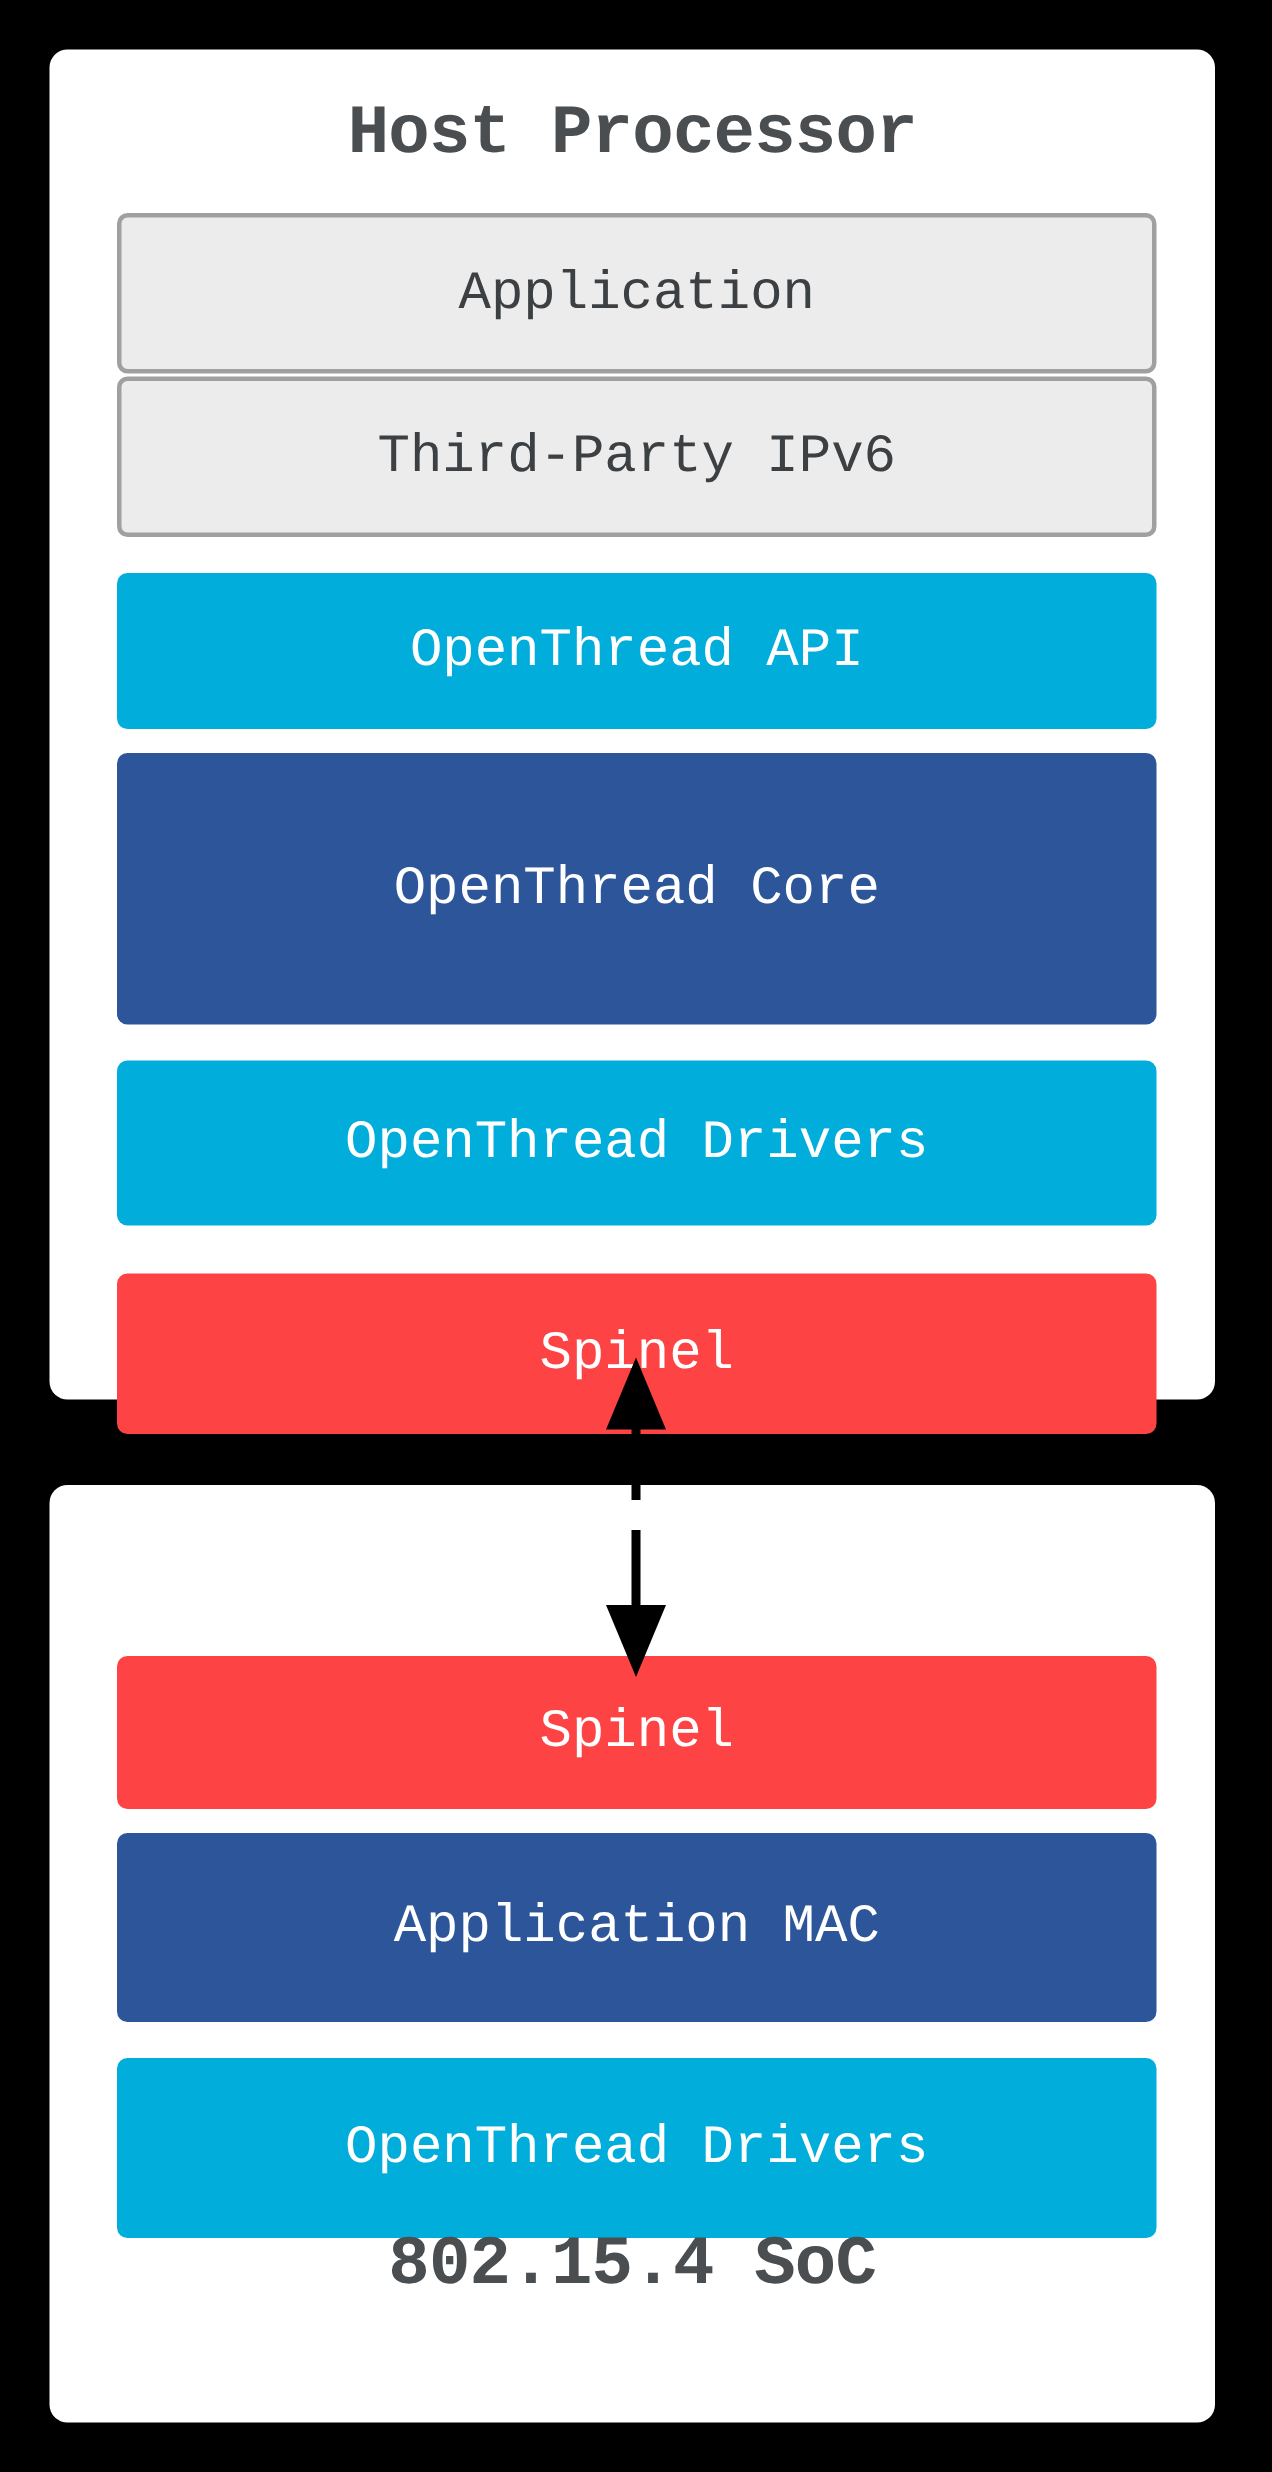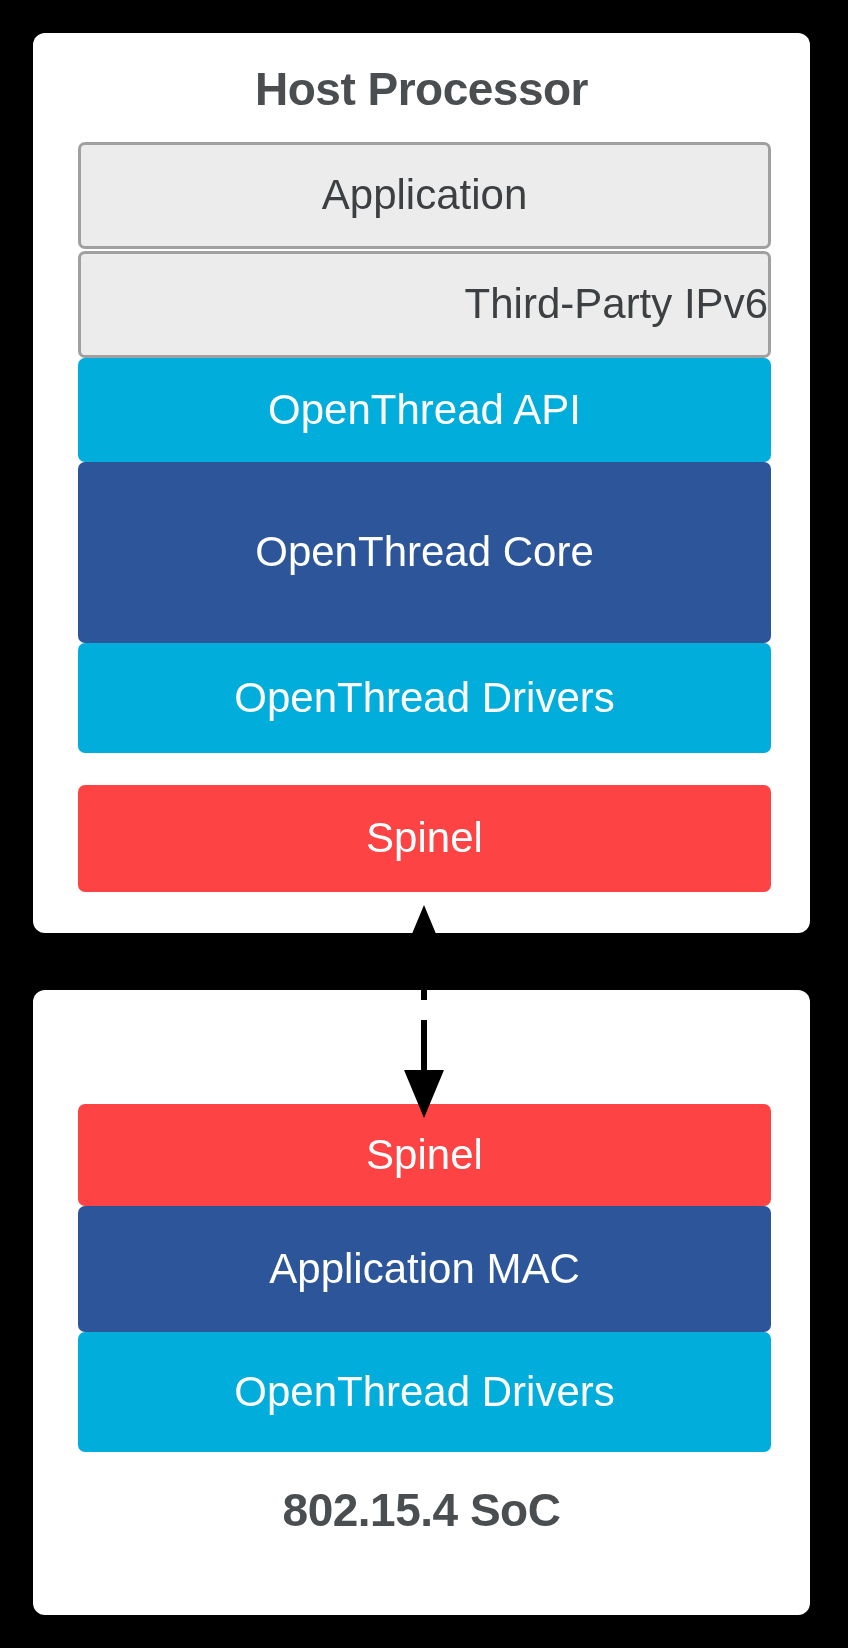--- a/index.html
+++ b/index.html
@@ -17,20 +17,21 @@
     -webkit-font-smoothing: antialiased;
   }
 
   #diagram {
     position: absolute;
     left: 0;
     top: 0;
     width: 684px;
     height: 1648px;
     background: #000000;
+    font-family: Liberation Mono, monospace;
   }
 
   
   .card {
     position: absolute;
     background: #ffffff;
     border-radius: 12px;
     box-sizing: border-box;
   }
   #card-host {
@@ -72,40 +73,40 @@
   #stack-soc  { top: 82px; }
 
   .layer {
     box-sizing: border-box;
     width: 693px;
     display: flex;
     align-items: center;
     justify-content: center;
     text-align: center;
     border-radius: 7px;
-    font-size: 42px;
+    font-size: 36px;
     line-height: 1.15;
     white-space: nowrap;
   }
 
   
   .layer.neutral {
     background: #ececec;
     border: 3px solid #a0a0a0;
     color: #3d4043;
   }
 
   
-  .layer.cyan  { background: #00addb; color: #ffffff; }
-  .layer.blue  { background: #2d559a; color: #ffffff; }
+  .layer.cyan  { background: #00addb; color: #ffffff; margin-top: 24px; }
+  .layer.blue  { background: #2d559a; color: #ffffff; margin-top: 16px; }
   .layer.red   { background: #fd4343; color: #ffffff; margin-top: 32px; }
 
   
   #h-application  { height: 107px; }
-  #h-thirdparty   { height: 107px; margin-top: 2px; justify-content: flex-end; }
+  #h-thirdparty   { height: 107px; margin-top: 2px; }
   #h-api          { height: 104px; }
   #h-core         { height: 181px; }
   #h-drivers      { height: 110px; }
   #h-spinel       { height: 107px; }
 
   
   #s-spinel       { height: 102px; }
   #s-mac          { height: 126px; }
   #s-drivers      { height: 120px; }
 

